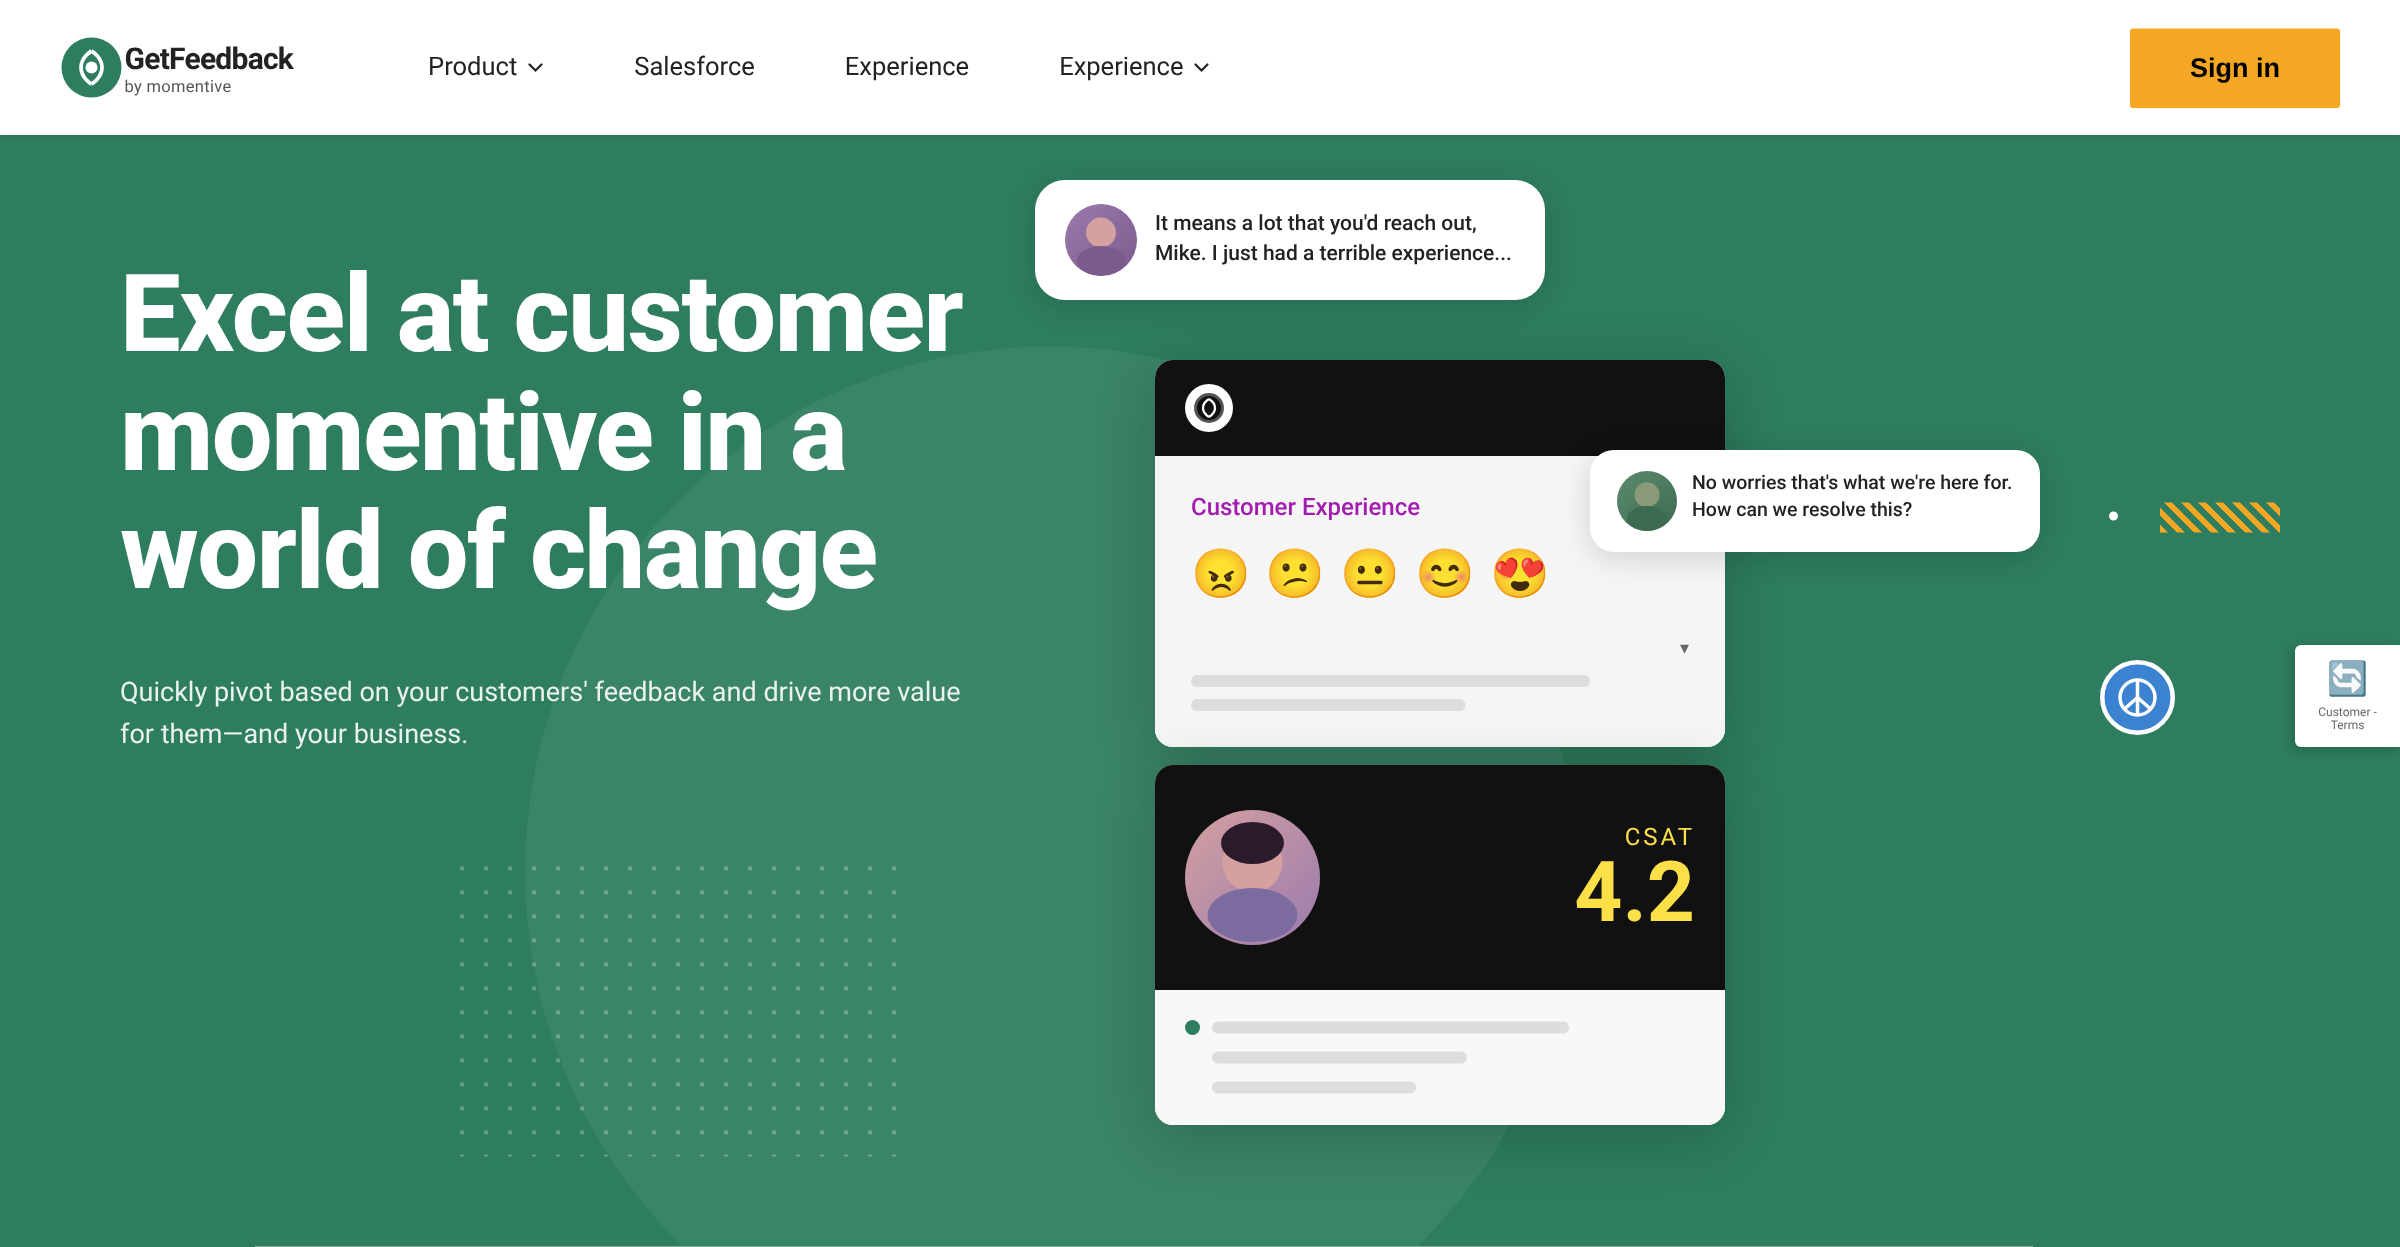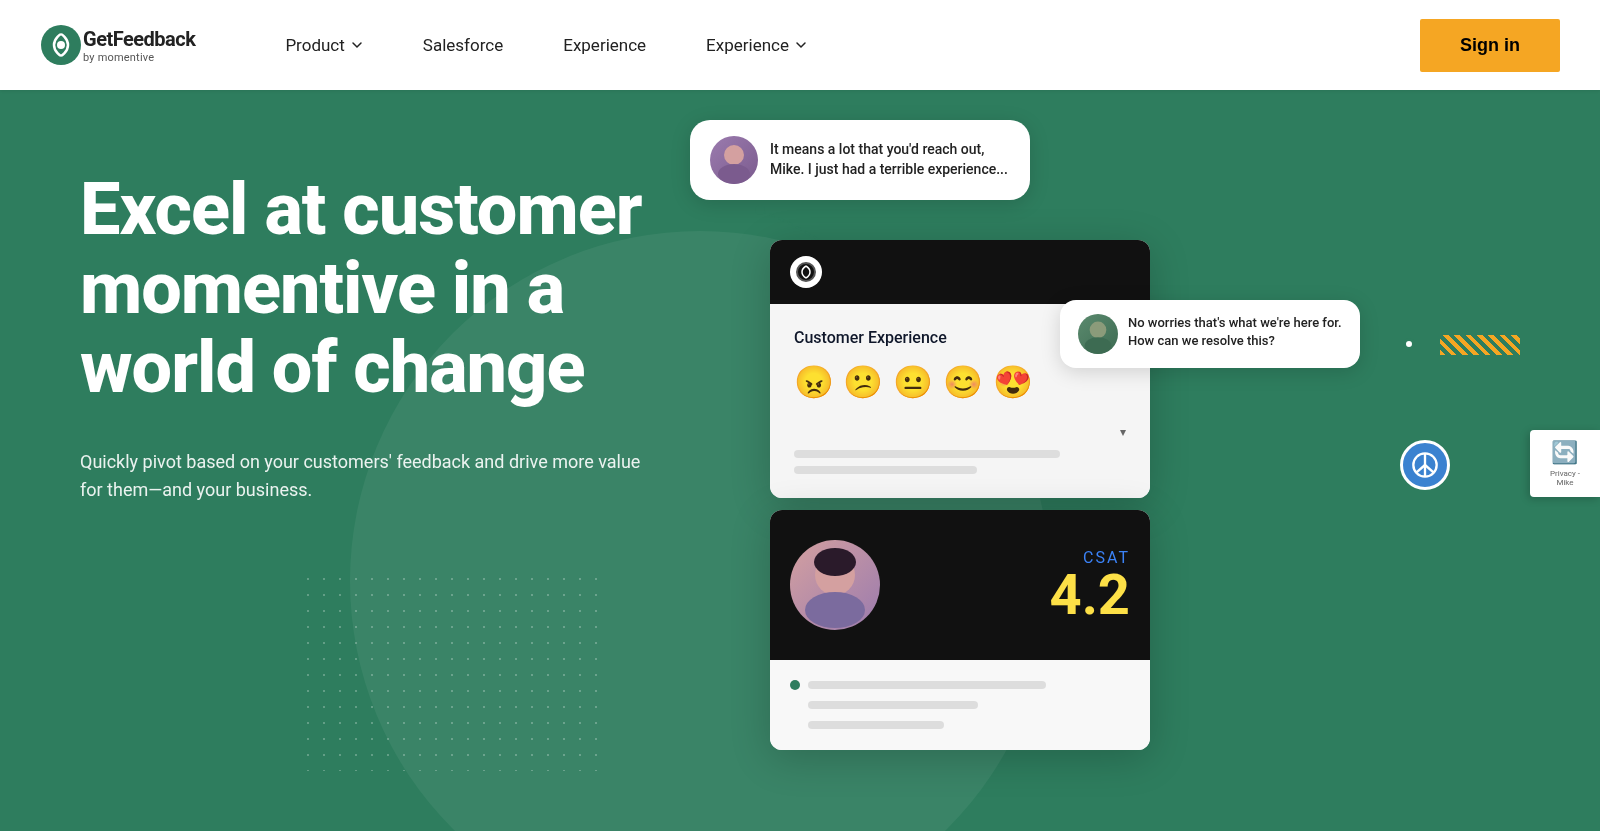--- a/index.html
+++ b/index.html
@@ -200,21 +200,21 @@
       display: flex;
       align-items: center;
       justify-content: center;
     }
     .survey-card-body {
       padding: 24px;
       background: #f5f5f5;
     }
     .survey-label {
       font-size: 16px;
-      color: #0f172a;
+      color: #a21caf;
       margin-bottom: 16px;
       font-weight: 500;
     }
     .emoji-row {
       display: flex;
       gap: 10px;
       margin-bottom: 20px;
     }
     .emoji-item {
       font-size: 32px;
@@ -297,21 +297,21 @@
       overflow: hidden;
     }
     .csat-score-area {
       display: flex;
       flex-direction: column;
       align-items: flex-end;
       margin-left: auto;
     }
     .csat-label-text {
       font-size: 16px;
-      color: #3b82f6;
+      color: #fde047;
       letter-spacing: 2px;
     }
     .csat-number {
       font-size: 56px;
       font-weight: 700;
       color: #fde047;
       line-height: 1;
     }
     .csat-card-body {
       padding: 20px;
@@ -547,17 +547,17 @@
       <svg viewBox="0 0 24 24" width="28" height="28">
         <circle cx="12" cy="12" r="10" fill="none" stroke="white" stroke-width="2"></circle>
         <line x1="12" y1="2" x2="12" y2="22" stroke="white" stroke-width="2"></line>
         <line x1="12" y1="12" x2="4" y2="19" stroke="white" stroke-width="2"></line>
         <line x1="12" y1="12" x2="20" y2="19" stroke="white" stroke-width="2"></line>
       </svg>
     </div>
 
     <div class="recaptcha-badge">
       <div style="font-size:22px;margin-bottom:4px;">🔄</div>
-      <div style="font-size:8px;color:#666;text-align:center;">Privacy - Mike</div>
+      <div style="font-size:8px;color:#666;text-align:center;">Customer - Terms</div>
     </div>
 
   </div>
 </section>
 
 </body></html>

